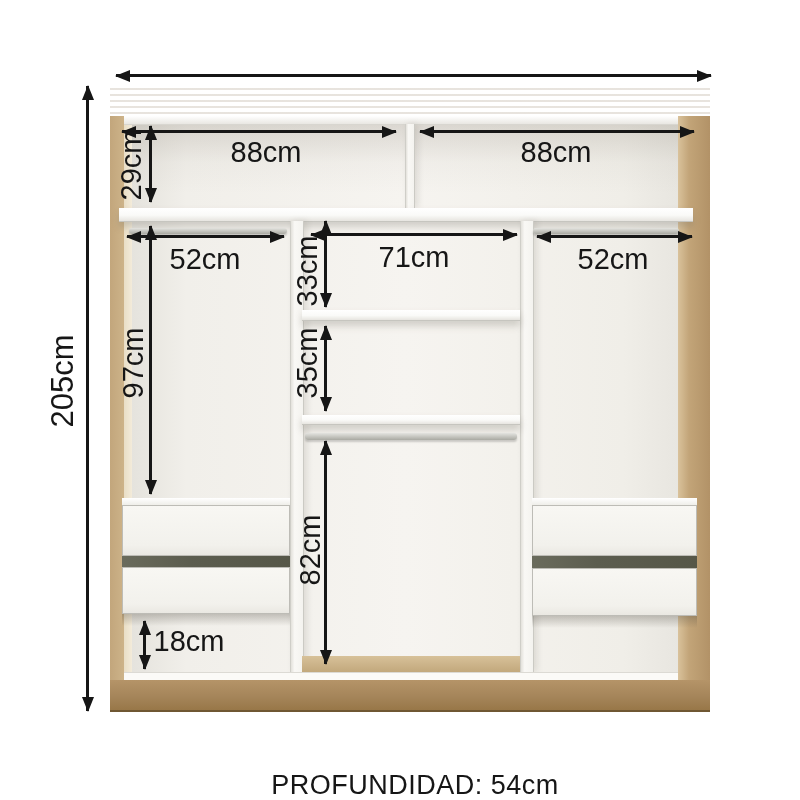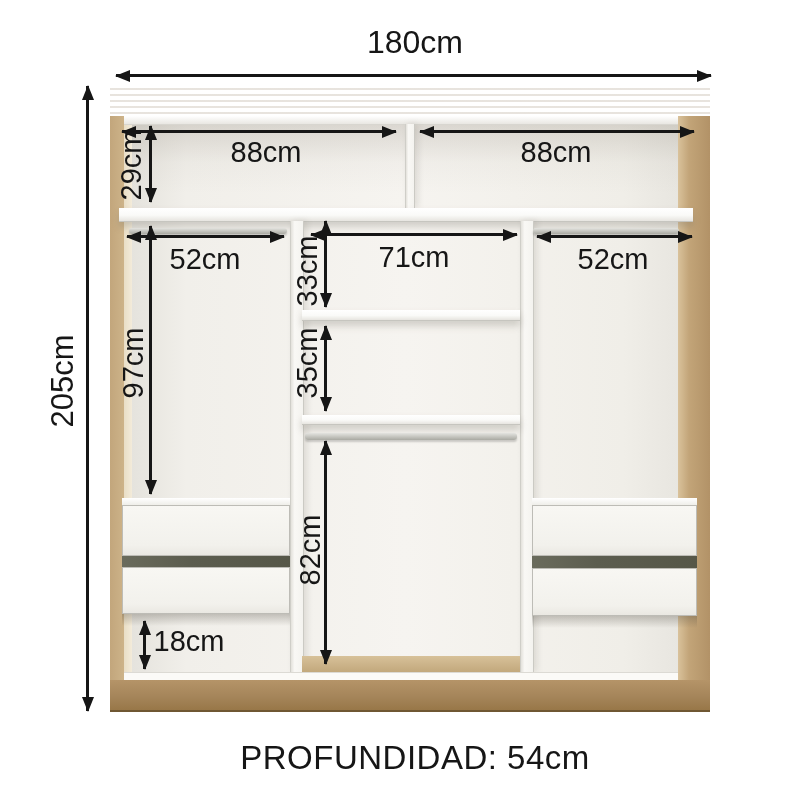--- a/index.html
+++ b/index.html
@@ -62,22 +62,22 @@
     border-left:6px solid transparent;border-right:6px solid transparent;border-bottom:15px solid #161616;}
   .v-arrow::after{content:"";position:absolute;bottom:-1px;left:-4.5px;width:0;height:0;
     border-left:6px solid transparent;border-right:6px solid transparent;border-top:15px solid #161616;}
   
   .dim{
     position:absolute;font-size:29px;line-height:1;white-space:nowrap;
     transform:translate(-50%,-50%);color:#161616;
   }
   .dim.rot{transform:translate(-50%,-50%) rotate(-90deg);}
   .footer{
-    position:absolute;font-size:33px;line-height:1;white-space:nowrap;
-    transform:translate(-50%,-50%);color:#161616;letter-spacing:.5px;
+    position:absolute;font-size:27px;line-height:1;white-space:nowrap;
+    transform:translate(-50%,-50%);color:#161616;letter-spacing:.5px;margin-top:28px;
   }
 </style>
 </head>
 <body>
 
 <div class="stage">
 
   <div class="abs interior" style="left:132px;top:124px;width:546px;height:548px;"></div>
   <div class="abs shade-top" style="left:124px;top:124px;width:554px;height:70px;"></div>
   <div class="abs cream" style="left:124px;top:124px;width:8px;height:548px;"></div>
@@ -114,21 +114,20 @@
     <div class="abs drawer" style="left:0;top:7px;width:165px;height:51px;"></div>
     <div class="abs drawer-gap" style="left:0;top:58px;width:165px;height:12px;"></div>
     <div class="abs drawer" style="left:0;top:70px;width:165px;height:48px;"></div>
     <div class="abs unit-shadow" style="left:0;top:118px;width:165px;height:12px;"></div>
   </div>
 
   <div class="abs floor-strip" style="left:124px;top:672px;width:554px;height:8px;"></div>
   <div class="abs wood-base grain-h" style="left:110px;top:680px;width:600px;height:30px;"></div>
 
   <div class="h-arrow" style="left:116px;top:74px;width:595px;"></div>
-  <div class="dim" style="left:415px;top:42px;font-size:32px;">180cm</div>
 
   <div class="v-arrow" style="left:86px;top:86px;height:625px;"></div>
   <div class="dim rot" style="left:62px;top:381px;font-size:31px;">205cm</div>
 
   <div class="h-arrow" style="left:122px;top:130px;width:274px;"></div>
   <div class="dim" style="left:266px;top:152px;">88cm</div>
   <div class="h-arrow" style="left:420px;top:130px;width:274px;"></div>
   <div class="dim" style="left:556px;top:152px;">88cm</div>
 
   <div class="v-arrow" style="left:149px;top:126px;height:76px;"></div>

